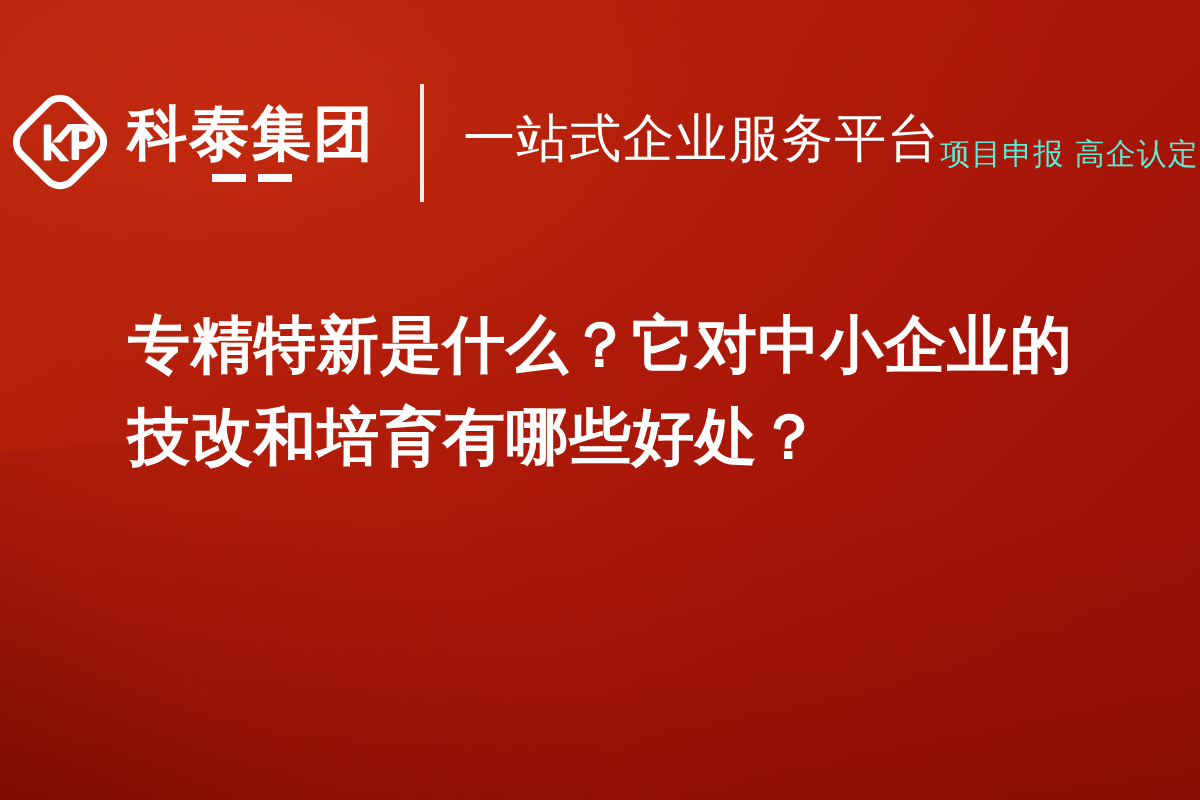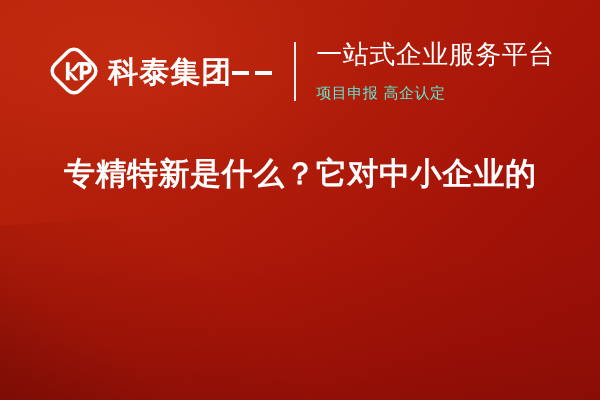--- a/index.html
+++ b/index.html
@@ -80,20 +80,21 @@
   .logo-mark {
     width: 58px;
     height: 58px;
     flex: 0 0 58px;
     margin-right: 5px;
     display: block;
   }
 
   .wordmark {
     display: flex;
+    flex-direction: column;
     align-items: center;
     justify-content: space-between;
     padding-top: 1px;
   }
   .wordmark-cn {
     font-family: "DejaVu Sans", "Liberation Sans", sans-serif;
     font-size: 30px;
     line-height: 32px;
     font-weight: 700;
     color: #ffffff;
@@ -128,21 +129,21 @@
   .divider {
     width: 2px;
     height: 59px;
     background: rgba(255,255,255,0.92);
     margin: 0 20px 0 22px;
     flex: 0 0 2px;
   }
 
   .tagline {
     display: flex;
-    flex-direction: column;
+    flex-direction: row;
     justify-content: center;
   }
   .tagline-main {
     font-family: "DejaVu Sans", "Liberation Sans", sans-serif;
     font-size: 26px;
     line-height: 32px;
     font-weight: 400;
     color: #ffffff;
     letter-spacing: 0.5px;
     white-space: nowrap;
@@ -216,15 +217,16 @@
       <div class="tagline">
         <div class="tagline-main">一站式企业服务平台</div>
         <div class="tagline-sub">项目申报 高企认定</div>
       </div>
 
     </div>
   </div>
 
   <div class="headline">
     <div class="headline-line">专精特新是什么？它对中小企业的</div>
+    <div class="headline-line">技改和培育有哪些好处？</div>
   </div>
 
 </div>
 
 </body></html>

